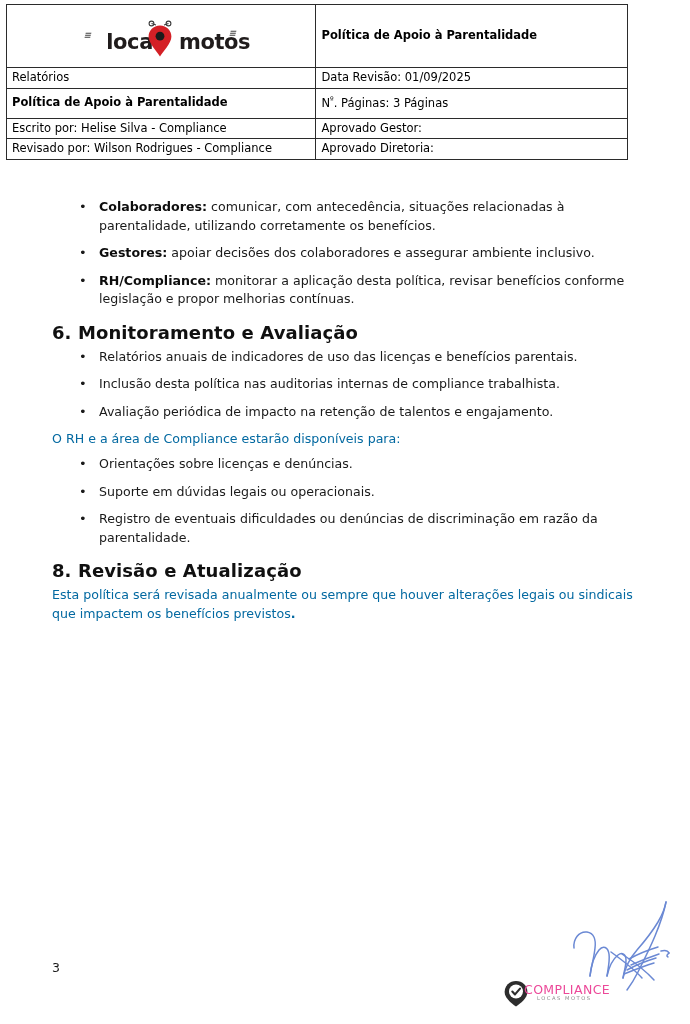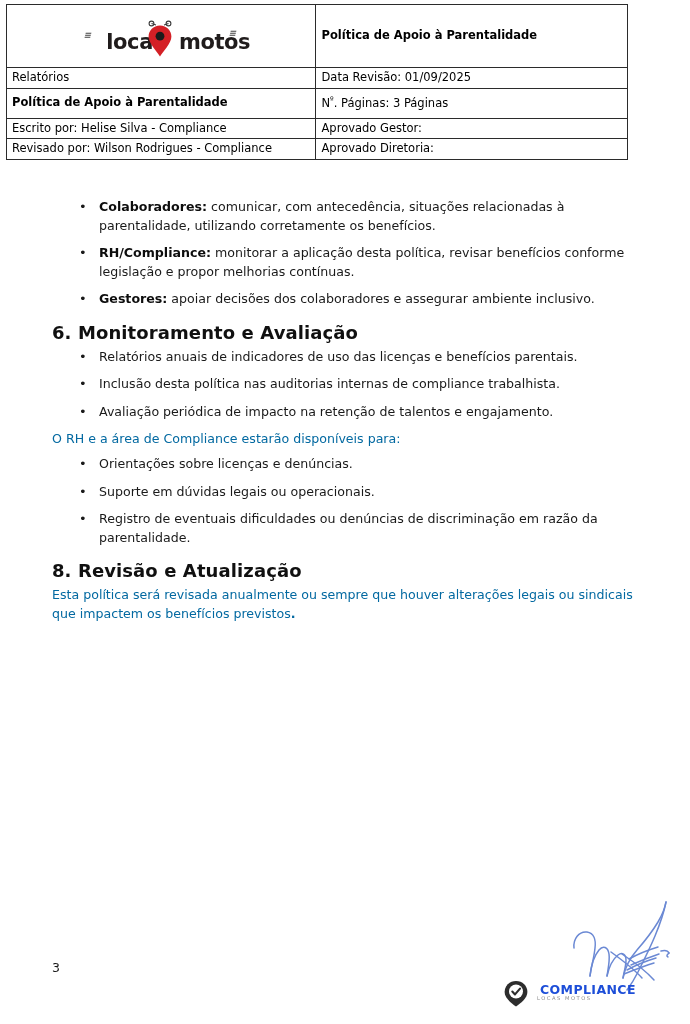--- a/index.html
+++ b/index.html
@@ -159,25 +159,24 @@
     left: 503px;
     top: 980px;
     width: 96px;
     height: 28px;
   }
   .cmp-name {
     position: absolute;
     left: 21px;
     top: 2px;
     font-size: 12.5px;
-    font-weight: bold;
+    font-weight: normal;
     letter-spacing: 0.4px;
-    color: #1d4ed8;
-    font-family: "DejaVu Sans", sans-serif;
-    margin-left: 16px;
+    color: #ec4899;
+    font-family: "DejaVu Sans", sans-serif;
   }
   .cmp-sub {
     position: absolute;
     left: 34px;
     top: 15px;
     font-size: 5.2px;
     letter-spacing: 1.5px;
     color: #8d8d8d;
     font-family: "DejaVu Sans", sans-serif;
   }
@@ -235,22 +234,22 @@
       <td>Revisado por: Wilson Rodrigues - Compliance</td>
       <td>Aprovado Diretoria:</td>
     </tr>
   </tbody>
 </table>
 
 <div class="content">
 
   <ul class="bullets">
     <li><b>Colaboradores:</b><span> comunicar, com antecedência, situações relacionadas à parentalidade, utilizando corretamente os benefícios.</span></li>
+    <li><b>Gestores:</b><span> apoiar decisões dos colaboradores e assegurar ambiente inclusivo.</span></li>
     <li><b>RH/Compliance:</b><span> monitorar a aplicação desta política, revisar benefícios conforme legislação e propor melhorias contínuas.</span></li>
-    <li><b>Gestores:</b><span> apoiar decisões dos colaboradores e assegurar ambiente inclusivo.</span></li>
   </ul>
 
   <div class="sec-heading">6. Monitoramento e Avaliação</div>
   <ul class="bullets tight">
     <li>Relatórios anuais de indicadores de uso das licenças e benefícios parentais.</li>
     <li>Inclusão desta política nas auditorias internas de compliance trabalhista.</li>
     <li>Avaliação periódica de impacto na retenção de talentos e engajamento.</li>
   </ul>
 
   <p class="para">O RH e a área de Compliance estarão disponíveis para:</p>

